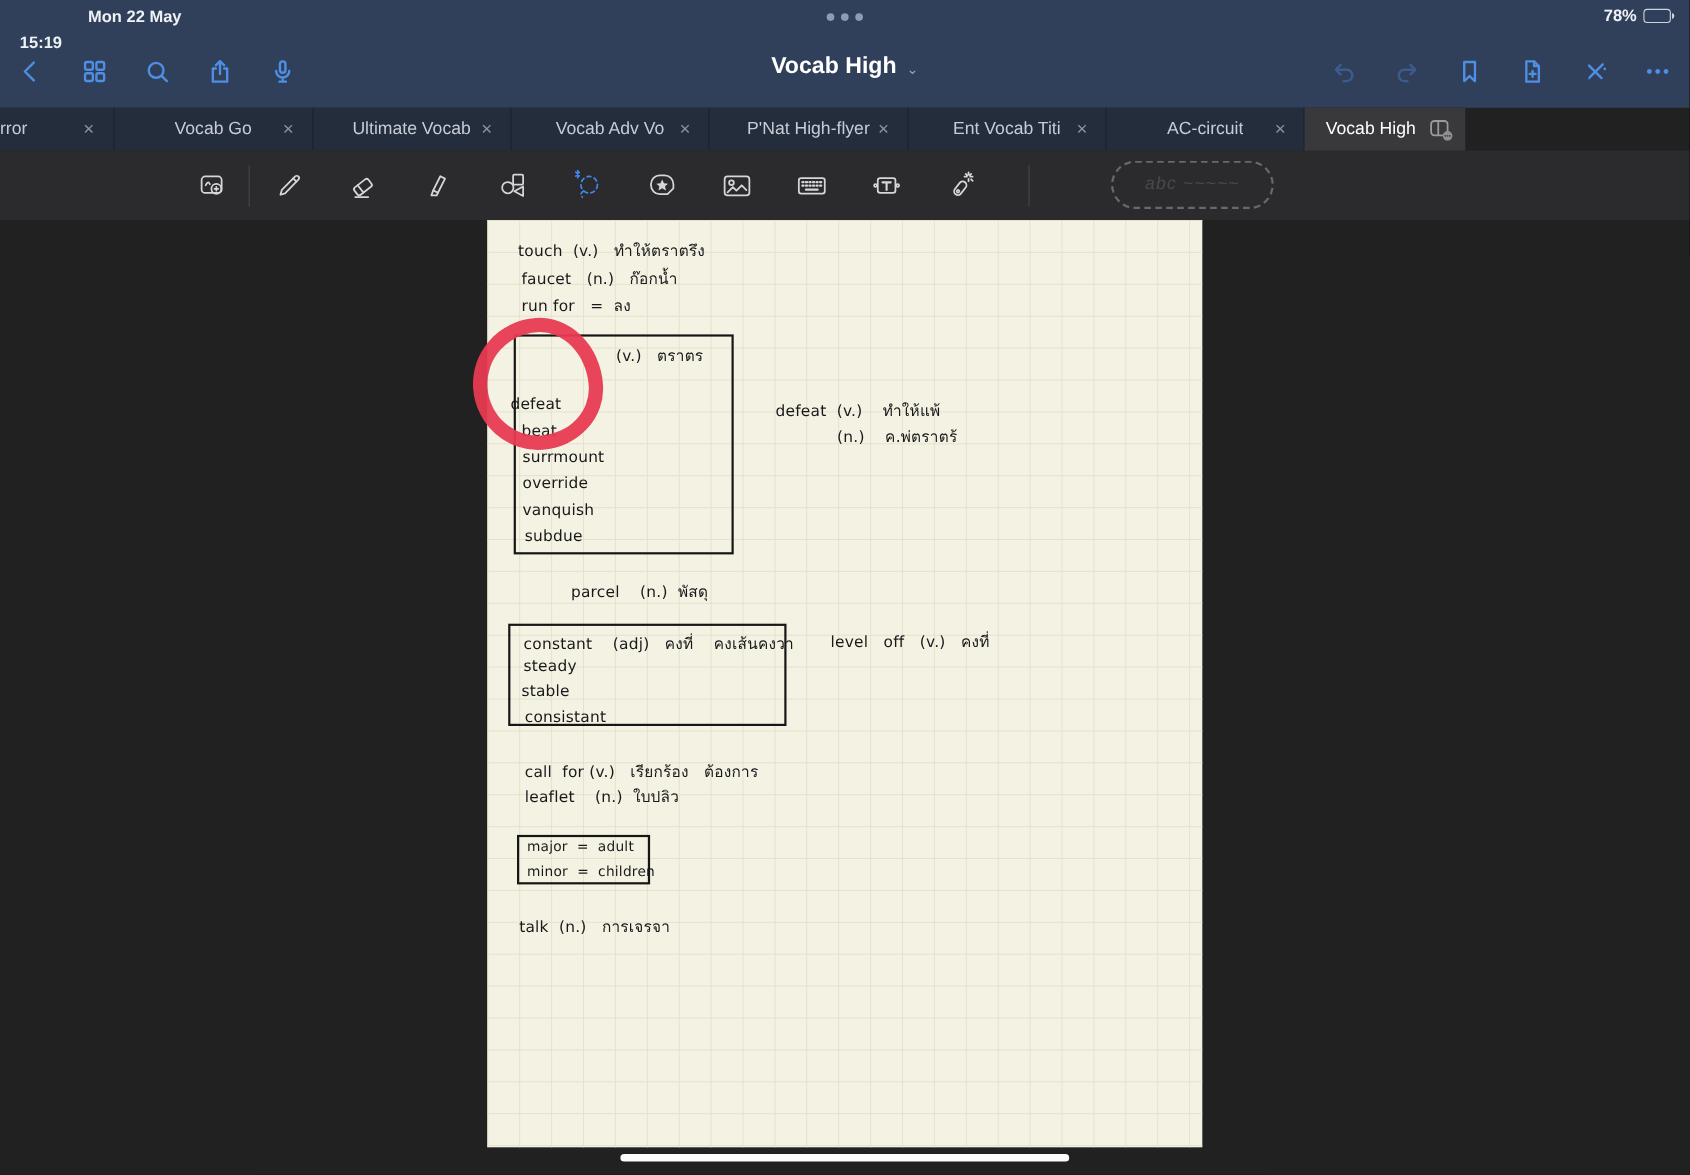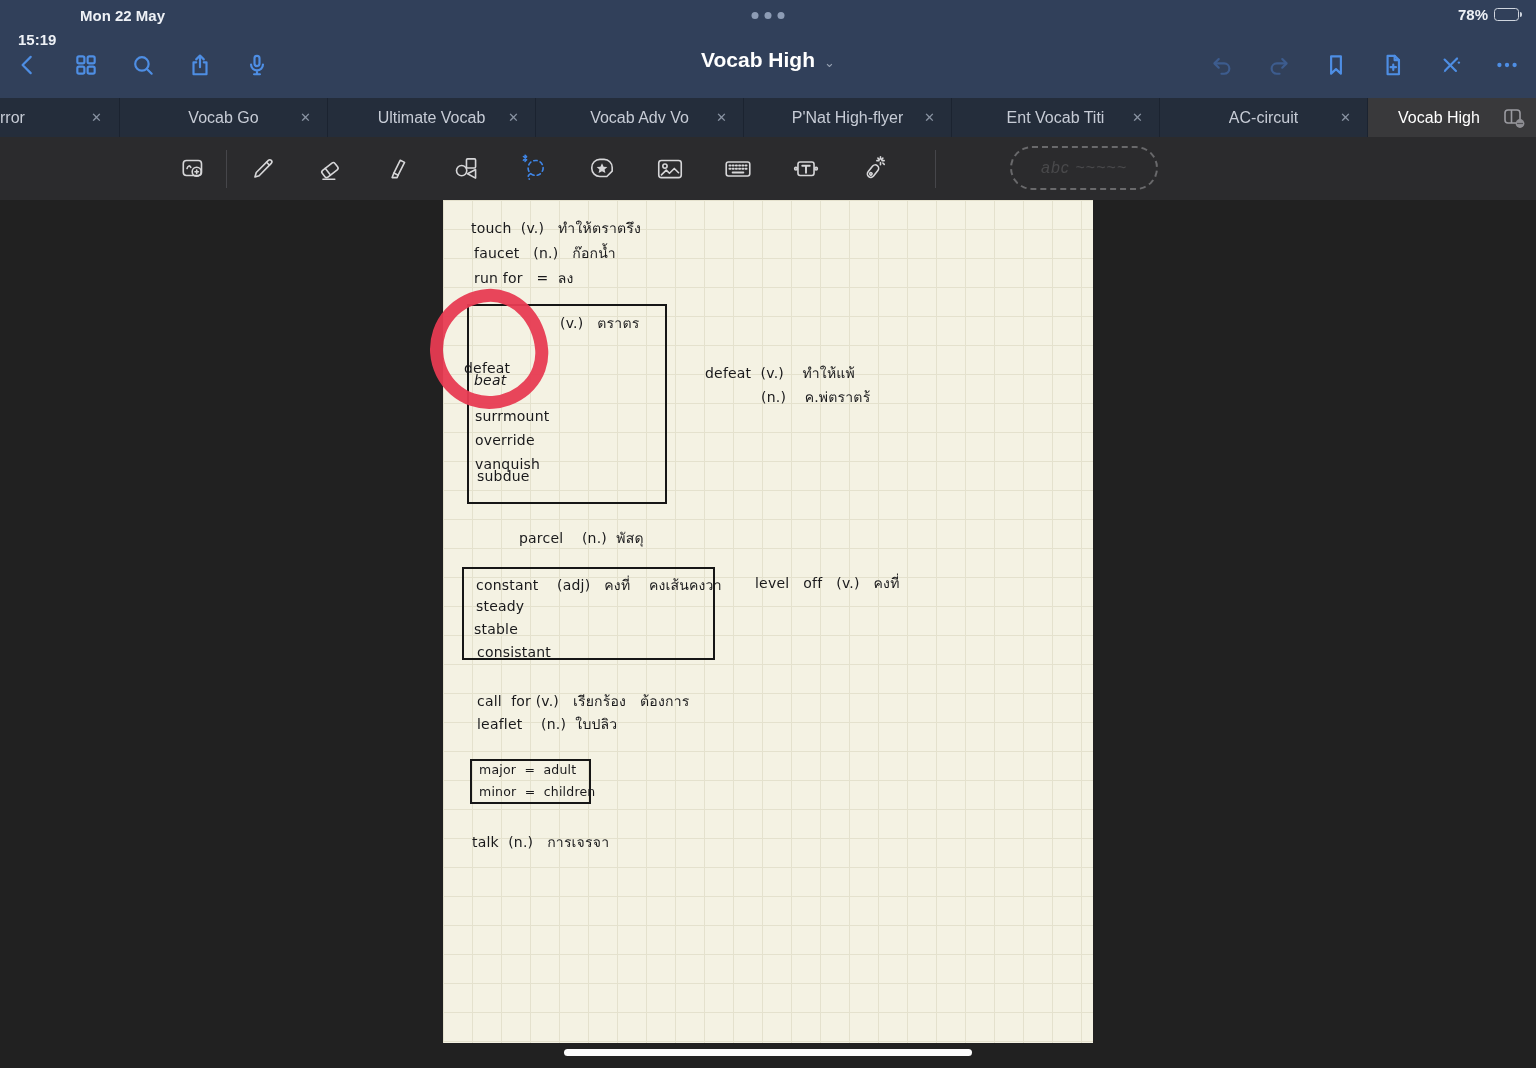--- a/index.html
+++ b/index.html
@@ -20,21 +20,21 @@
 
   .navrow { position:absolute; left:0; top:32px; width:100%; height:66px; }
   .nav-ic { position:absolute; top:15px; width:36px; height:36px; display:flex; align-items:center; justify-content:center; cursor:pointer; background:none; border:none; }
   .nav-ic svg { stroke:#4e8ee4; fill:none; stroke-width:2; stroke-linecap:round; stroke-linejoin:round; }
   .nav-ic.muted svg { stroke:#3d5c8e; }
   .nav-ic .fillpart { fill:#4e8ee4; stroke:none; }
   .doc-title { position:absolute; top:16px; left:50%; transform:translateX(-50%); display:flex; align-items:center; gap:9px; color:#fff; font-size:21px; font-weight:bold; cursor:pointer; }
   .doc-title .chev { color:#98a3b4; font-size:13px; font-weight:normal; transform:translateY(2px); }
 
   
-  .tabbar { position:absolute; left:0; top:98px; width:1536px; height:39px; background:#242d3b; display:flex; }
+  .tabbar { position:absolute; left:0; top:98px; width:1332px; height:39px; background:#242d3b; display:flex; }
   .tab { position:relative; height:39px; display:flex; align-items:center; justify-content:center; border-right:1px solid #1b2330; cursor:pointer; }
   .tab-label { color:#c7ccd6; font-size:16px; white-space:nowrap; overflow:hidden; }
   .tab-close { position:absolute; right:16px; color:#8a94a3; font-size:13px; cursor:pointer; }
   .tab.first { width:120px; }
   .tab.first .tab-label { position:absolute; left:0; }
   .tab.first .tab-close { right:17px; }
   .tab.mid { width:208px; }
   .tab.active { width:168px; background:#39393b; border-right:none; }
   .tab.active .tab-label { color:#ffffff; margin-right:26px; }
   .tab-pages-ic { position:absolute; right:10px; top:8px; }
@@ -296,25 +296,25 @@
 
   <div class="page">
 
     <div class="hw" style="left:28px; top:17px;">touch  (v.)   ทำให้ตราตรึง</div>
     <div class="hw" style="left:31px; top:42px;">faucet   (n.)   ก๊อกน้ำ</div>
     <div class="hw" style="left:31px; top:67px;">run for   =  ลง</div>
 
     <div class="inkbox" style="left:24px; top:104px; width:200px; height:200px;"></div>
     <div class="hw" style="left:117px; top:112px;">(v.)   ตราตร</div>
     <div class="hw" style="left:21px; top:160px;text-align:right;">defeat</div>
-    <div class="hw" style="left:31px; top:172px;font-style:italic;">beat</div>
+    <div class="hw" style="left:31px; top:184px;">beat</div>
     <div class="hw" style="left:32px; top:208px;">surrmount</div>
     <div class="hw" style="left:32px; top:232px;">override</div>
     <div class="hw" style="left:32px; top:256px;">vanquish</div>
-    <div class="hw" style="left:34px; top:268px;">subdue</div>
+    <div class="hw" style="left:34px; top:280px;">subdue</div>
 
     <div class="red-circle"></div>
 
     <div class="hw" style="left:262px; top:162px;">defeat  (v.)    ทำให้แพ้</div>
     <div class="hw" style="left:318px; top:186px;">(n.)    ค.พ่ตราตร้</div>
 
     <div class="hw" style="left:32px; top:327px;margin-left:44px;">parcel    (n.)  พัสดุ</div>
 
     <div class="inkbox" style="left:19px; top:367px; width:253px; height:93px;"></div>
     <div class="hw" style="left:33px; top:374px;">constant    (adj)   คงที่    คงเส้นคงวา</div>

